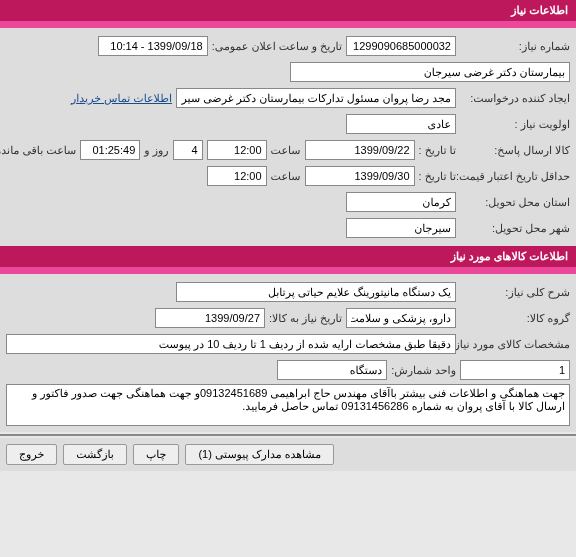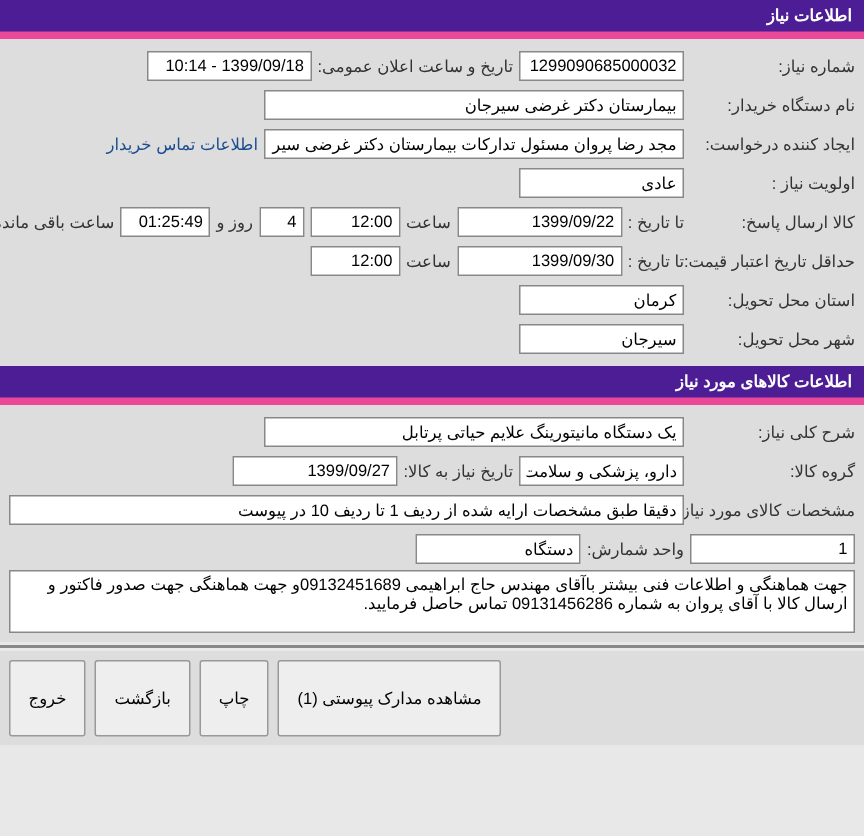--- a/index.html
+++ b/index.html
@@ -8,25 +8,25 @@
   padding: 0;
   font-family: Tahoma, Arial, sans-serif;
   font-size: 11px;
 }
 body {
   background: #e8e8e8;
   width: 576px;
   direction: rtl;
 }
 .section-header {
-  background: #4c1d95;
+  background: #be185d;
   color: #fff;
   padding: 4px 8px;
   font-weight: bold;
-  border-bottom: 5px solid #ec4899;
+  border-bottom: 7px solid #ec4899;
 }
 .form-section {
   background: #ddd;
   padding: 4px 6px;
 }
 .row {
   display: flex;
   align-items: center;
   min-height: 24px;
   margin: 2px 0;
@@ -54,37 +54,38 @@
   padding: 2px 4px;
   font-size: 11px;
   direction: rtl;
   resize: none;
 }
 .w-sm { width: 60px; }
 .w-md { width: 110px; }
 .w-xl { width: 280px; }
 .link {
   color: #1a4d8f;
+  text-decoration: underline;
   cursor: pointer;
   margin-left: 32px;
 }
 .divider {
   height: 2px;
   background: #888;
   margin: 2px 0;
 }
 .buttons-row {
   display: flex;
   justify-content: flex-end;
   gap: 6px;
   padding: 6px;
   background: #ddd;
 }
 button {
-  padding: 18px 12px;
+  padding: 3px 12px;
   background: #eee;
   border: 1px solid #999;
   border-radius: 2px;
   cursor: pointer;
   font-size: 11px;
 }
 </style>
 </head>
 <body>
 
@@ -93,21 +94,20 @@
 <div class="form-section">
 
   <div class="row">
     <span class="label label-col">شماره نیاز:</span>
     <input type="text" class="w-md" value="1299090685000032" style="">
     <span class="label">تاریخ و ساعت اعلان عمومی:</span>
     <input type="text" class="w-md" value="1399/09/18 - 10:14" style="">
   </div>
 
   <div class="row">
-    <span class="label label-col">نام دستگاه خریدار:</span>
     <input type="text" class="w-xl" value="بیمارستان دکتر غرضی سیرجان" style="">
   </div>
 
   <div class="row">
     <span class="label label-col">ایجاد کننده درخواست:</span>
     <input type="text" class="w-xl" value="مجد رضا پروان مسئول تدارکات بیمارستان دکتر غرضی سیرجان" style="">
     <span class="link">اطلاعات تماس خریدار</span>
   </div>
 
   <div class="row">

